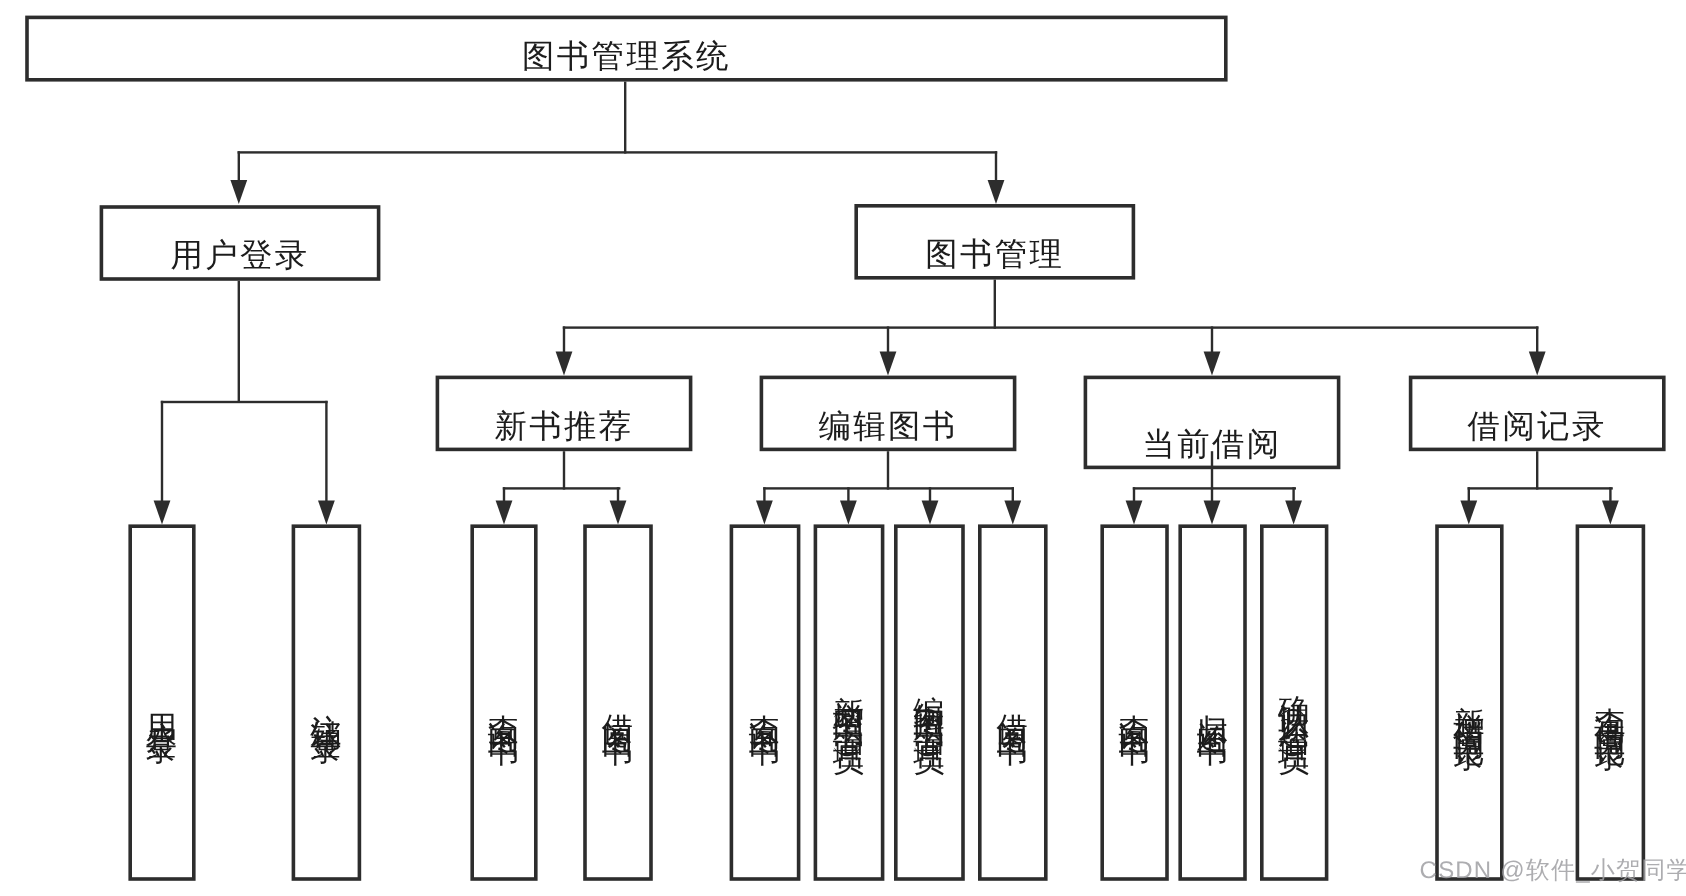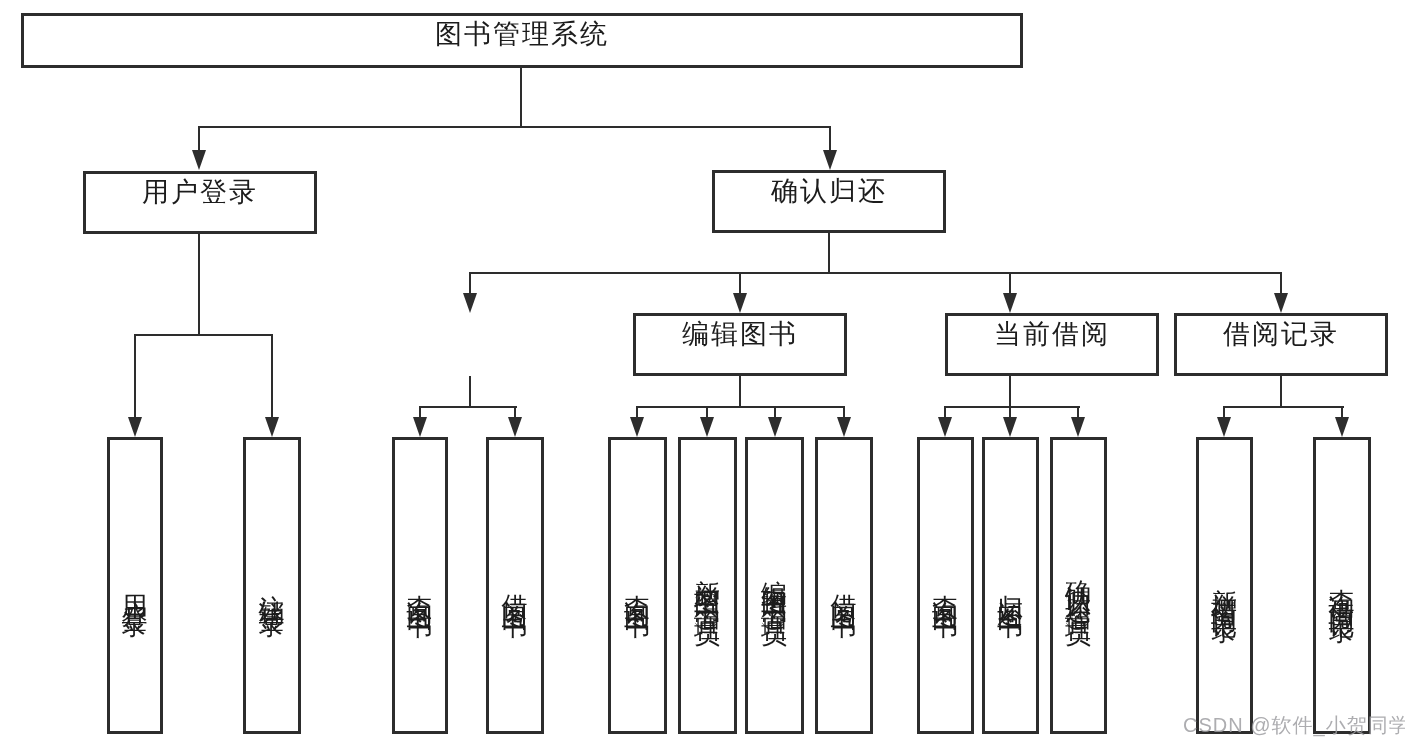--- a/index.html
+++ b/index.html
@@ -10,21 +10,21 @@
   }
   html,body{margin:0;padding:0;background:var(--bg);}
   .canvas{
     position:relative;width:1405px;height:747px;background:var(--bg);
     font-family:"Liberation Sans","DejaVu Sans",sans-serif;
     color:var(--text);overflow:hidden;
   }
   .node{
     position:absolute;box-sizing:border-box;background:var(--bg);
     border:3px solid var(--line);
-    display:flex;align-items:flex-start;justify-content:center;
+    display:flex;align-items:flex-end;justify-content:center;
   }
   .nlabel{font-size:27px;letter-spacing:2px;color:var(--text);white-space:nowrap;}
   .leaf{
     position:absolute;box-sizing:border-box;background:var(--bg);
     border:3px solid var(--line);
     top:437px;height:297px;
     display:flex;align-items:center;justify-content:center;
   }
   .vtext{
     writing-mode:vertical-rl;
@@ -51,27 +51,30 @@
 <div class="canvas">
 
   <div class="node" style="left:21px;top:13px;width:1002px;height:55px">
     <span class="nlabel">图书管理系统</span>
   </div>
 
   <div class="node" style="left:83px;top:171px;width:234px;height:63px">
     <span class="nlabel">用户登录</span>
   </div>
   <div class="node" style="left:712px;top:170px;width:234px;height:63px">
-    <span class="nlabel">确认归还</span>
+    <span class="nlabel">图书管理</span>
   </div>
 
+  <div class="node" style="left:363px;top:313px;width:214px;height:63px">
+    <span class="nlabel">新书推荐</span>
+  </div>
   <div class="node" style="left:633px;top:313px;width:214px;height:63px">
     <span class="nlabel">编辑图书</span>
   </div>
-  <div class="node" style="left:945px;top:313px;width:214px;height:63px">
+  <div class="node" style="left:903px;top:313px;width:214px;height:78px">
     <span class="nlabel">当前借阅</span>
   </div>
   <div class="node" style="left:1174px;top:313px;width:214px;height:63px">
     <span class="nlabel">借阅记录</span>
   </div>
 
   <div class="leaf" style="left:107px;width:56px">
     <span class="vtext">用户登录</span>
   </div>
   <div class="leaf" style="left:243px;width:58px">

